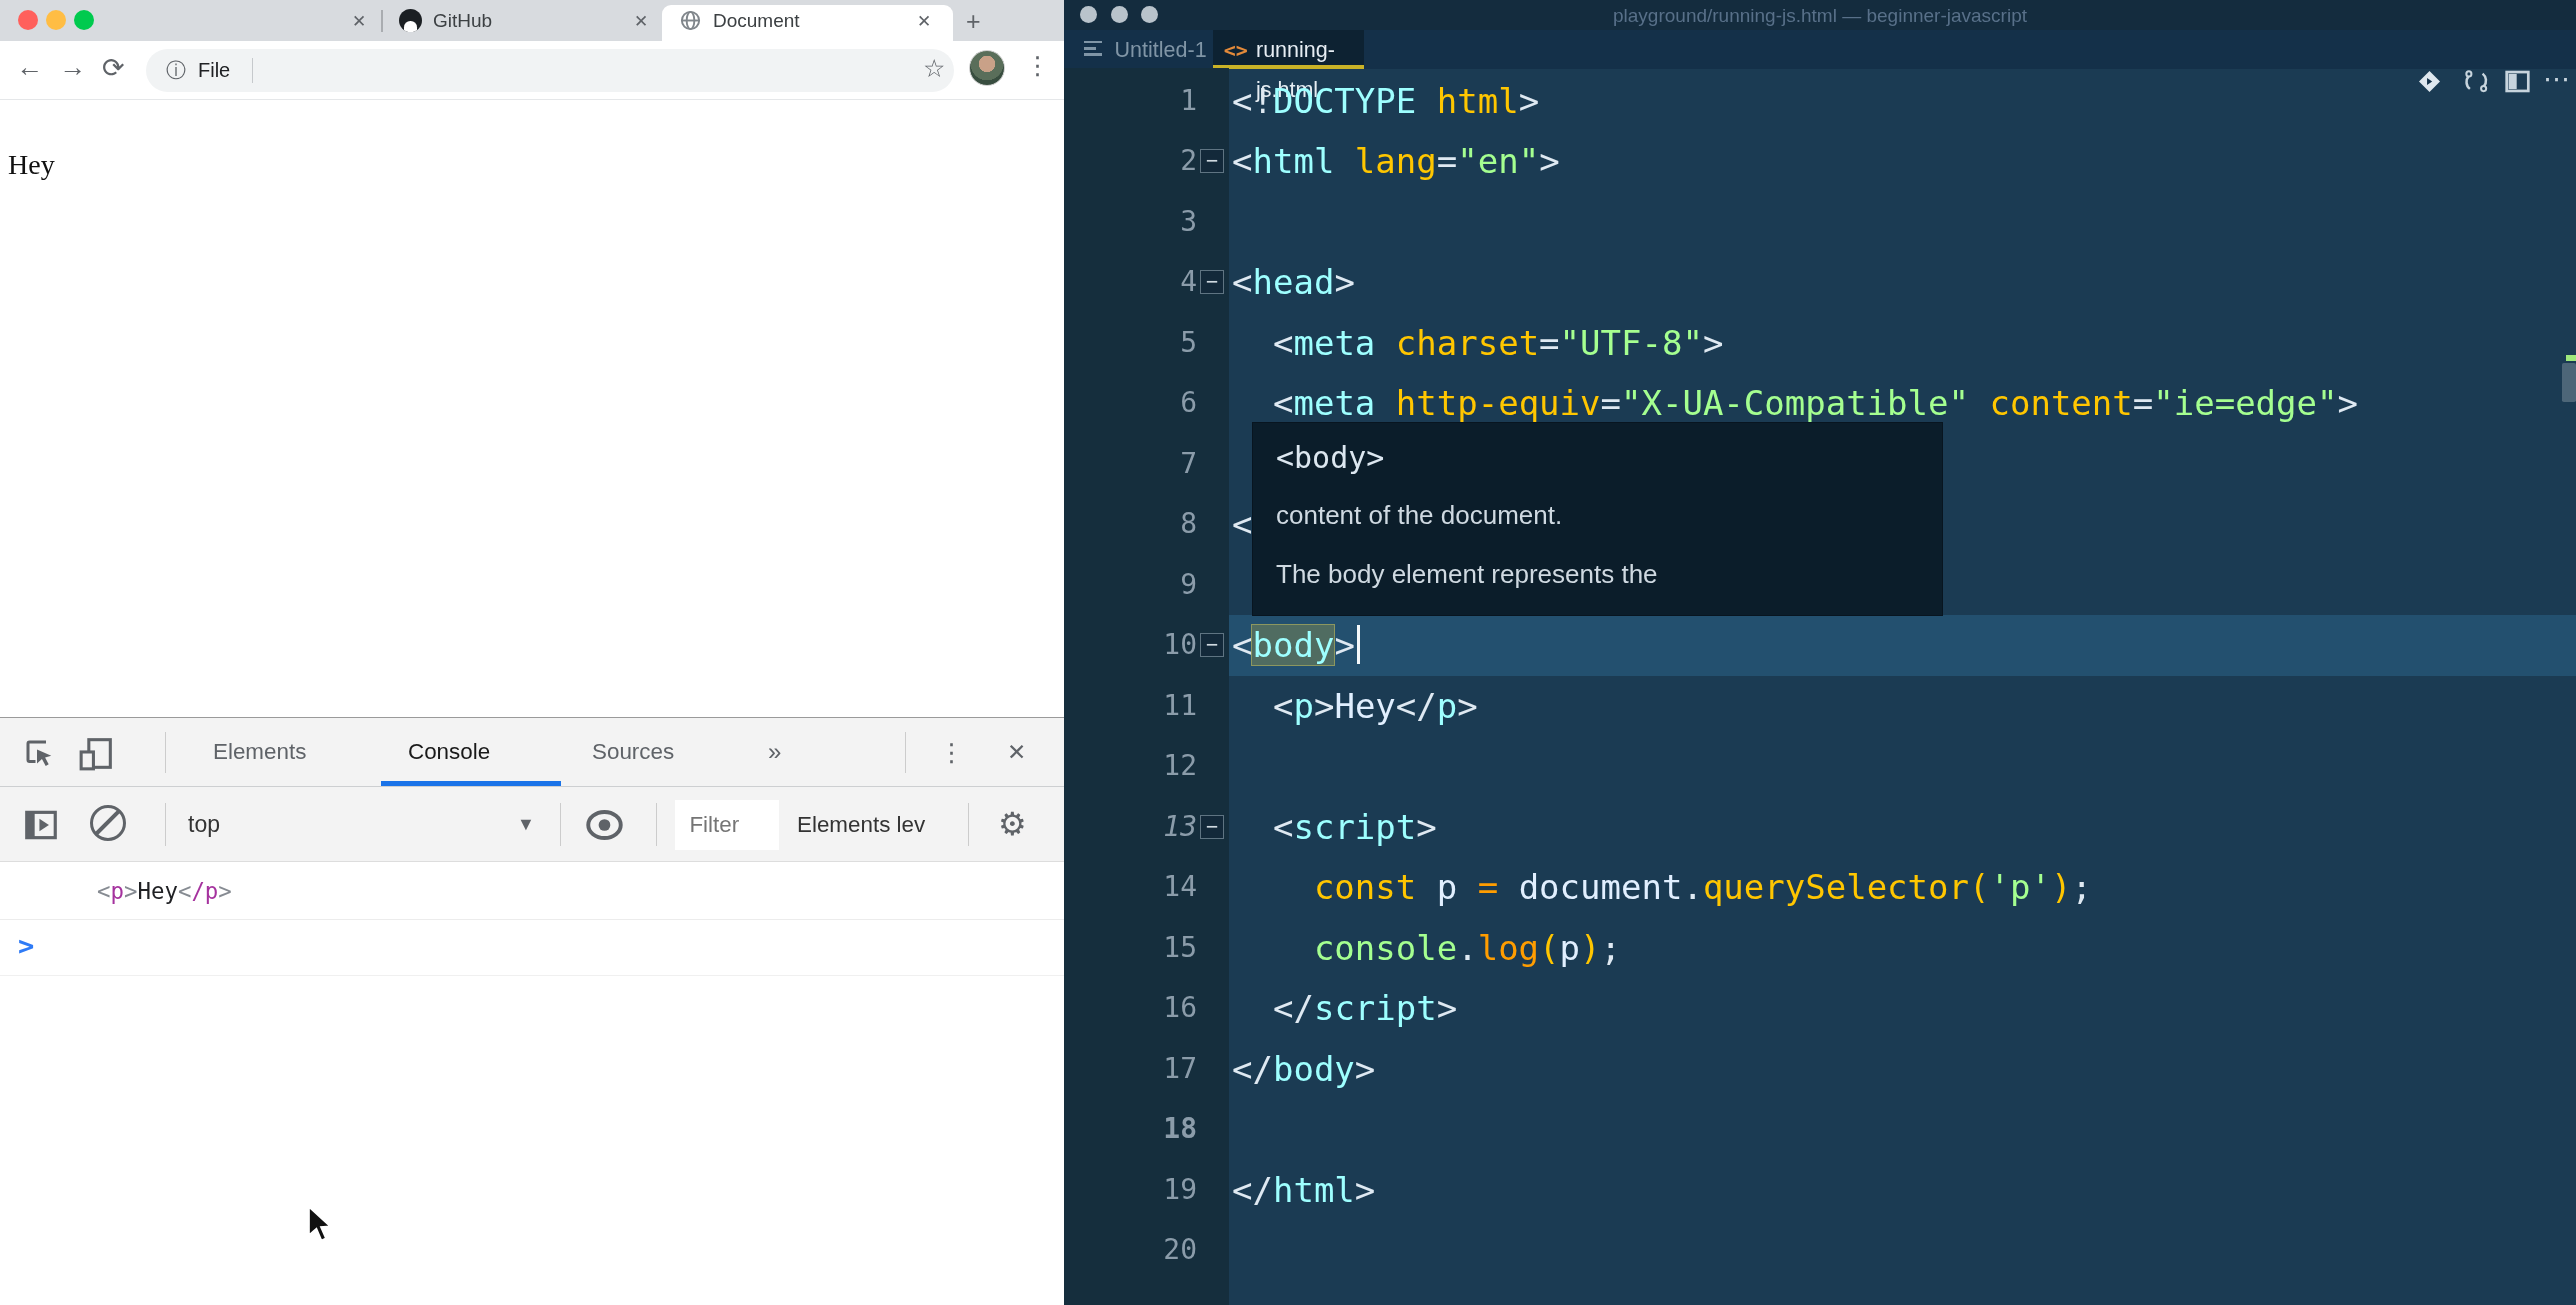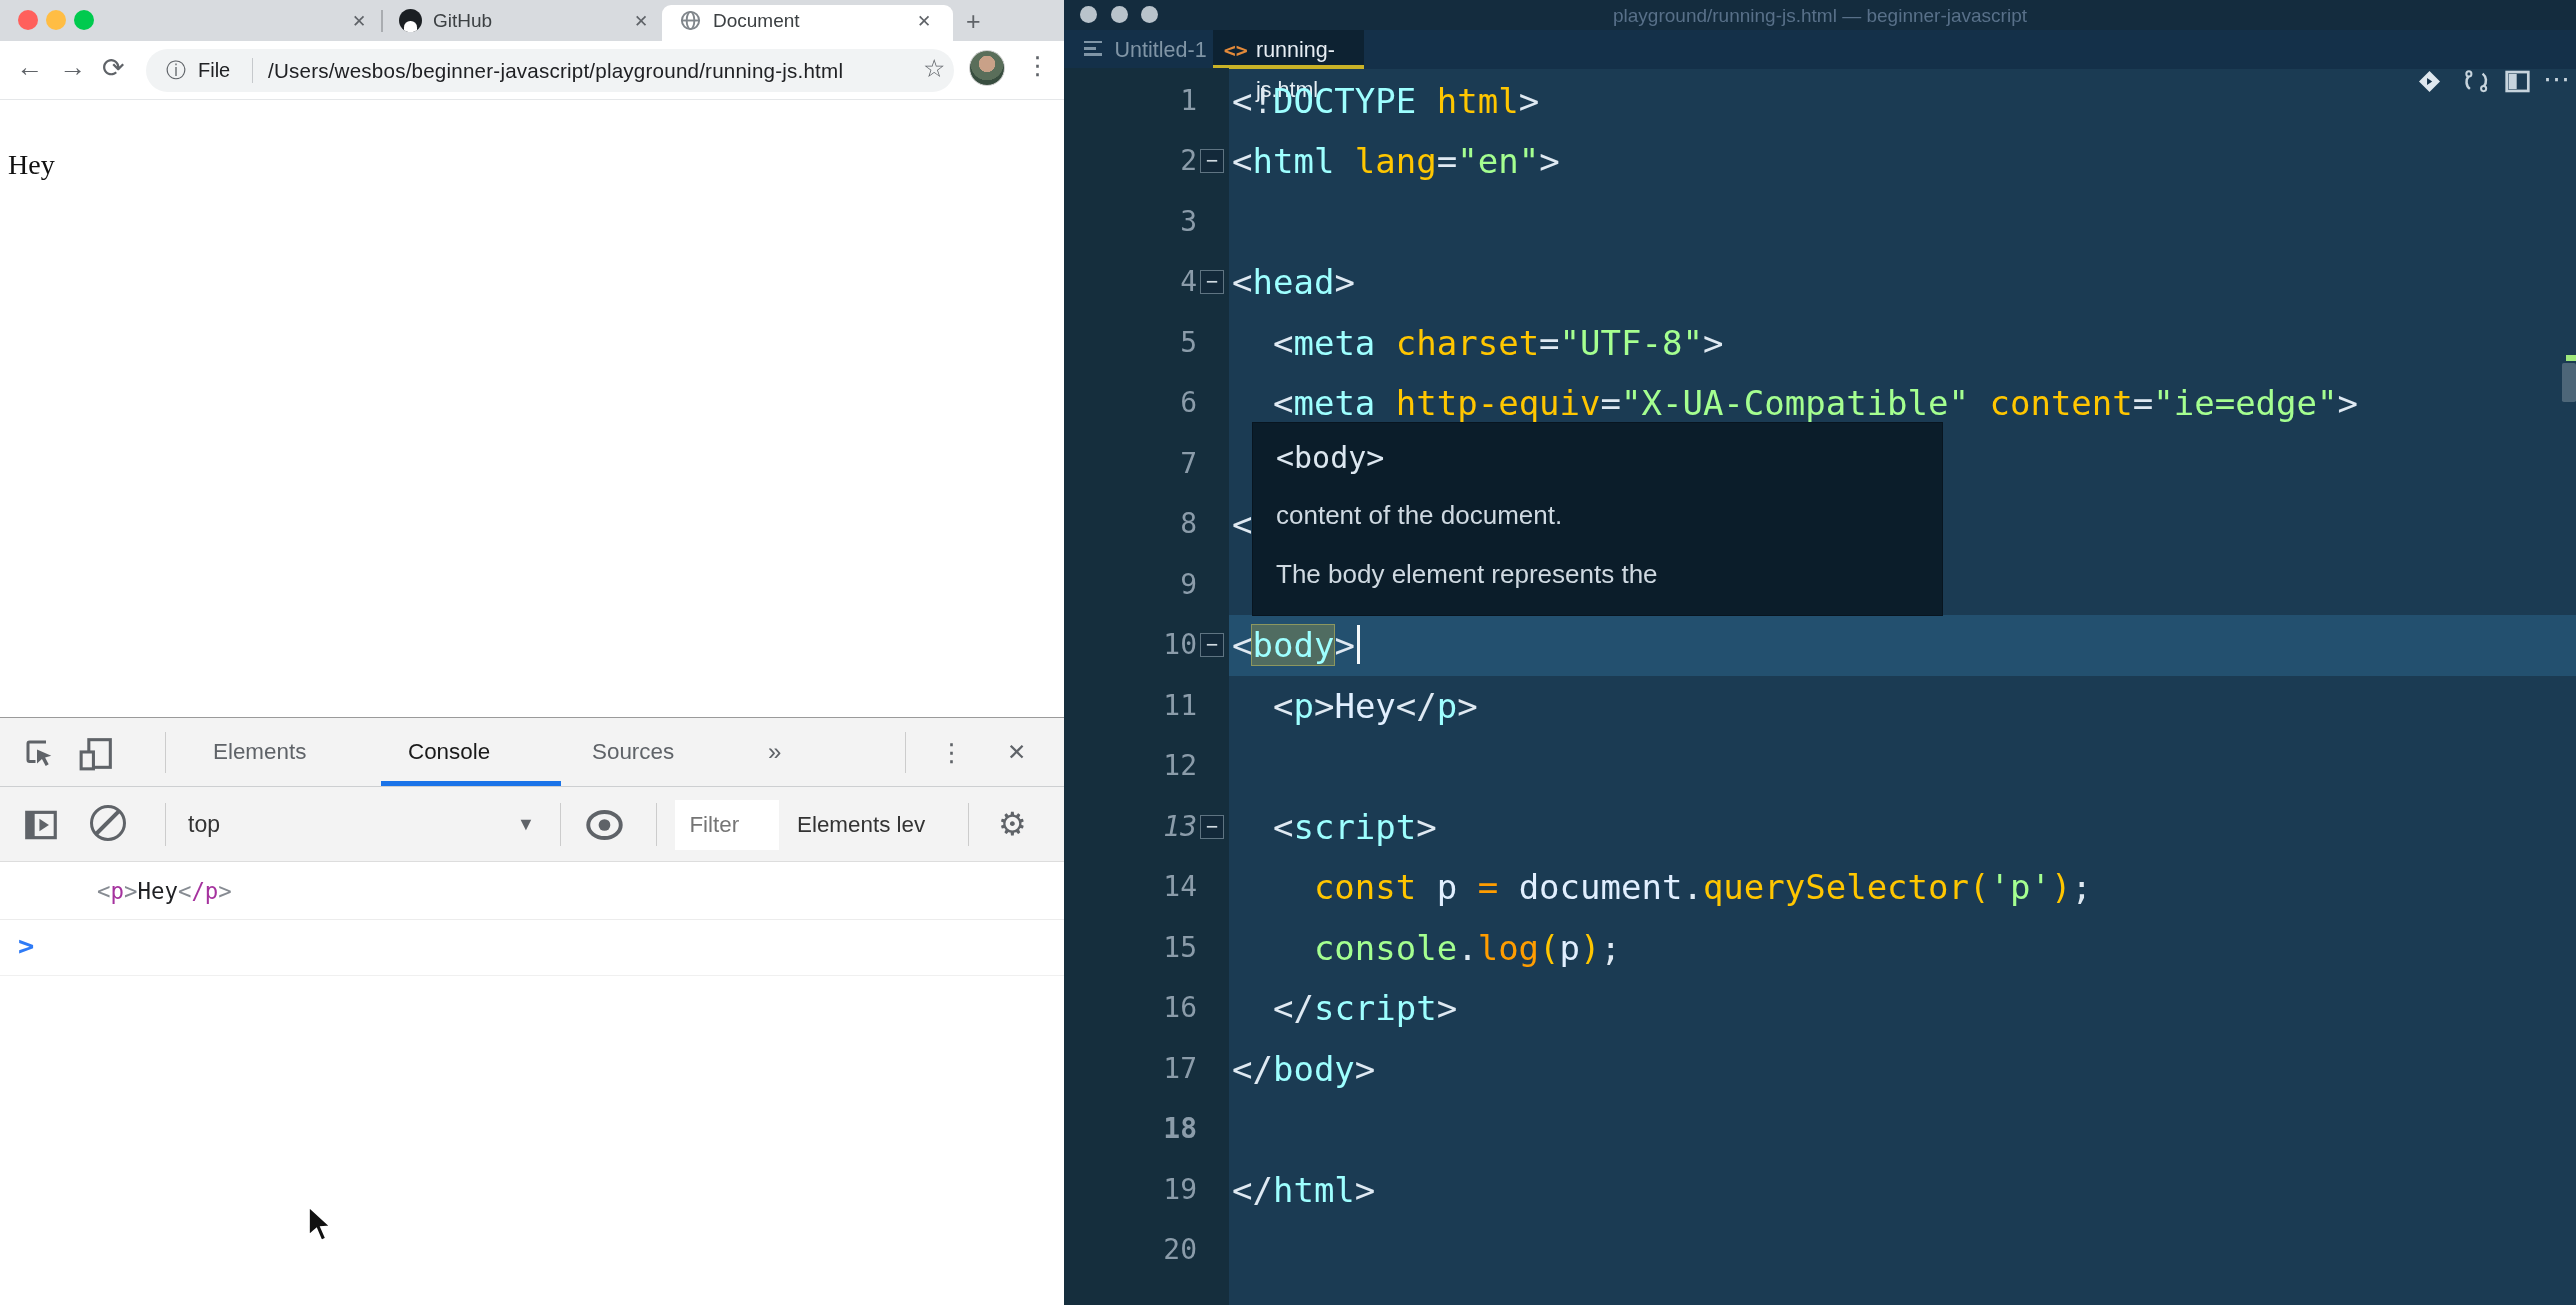--- a/index.html
+++ b/index.html
@@ -126,21 +126,20 @@
 
     <div id="btoolbar" class="abs">
       <span class="abs navic" style="left:16px">←</span>
       <span class="abs navic" style="left:59px">→</span>
       <span class="abs navic" style="left:102px">⟳</span>
 
       <div id="urlpill" class="abs">
         <span class="inner" id="url-info">ⓘ</span>
         <span class="inner" id="url-file">File</span>
         <span id="url-div"></span>
-        <span class="inner" id="url-path">/Users/wesbos/beginner-javascript/playground/running-js.html</span>
       </div>
 
       <span id="star-btn" class="abs">☆</span>
       <div id="avatar" class="abs"></div>
       <span id="bmenu" class="abs">⋮</span>
     </div>
 
     <div id="pagearea" class="abs">
       <div id="page-hey" class="abs">Hey</div>
     </div>

